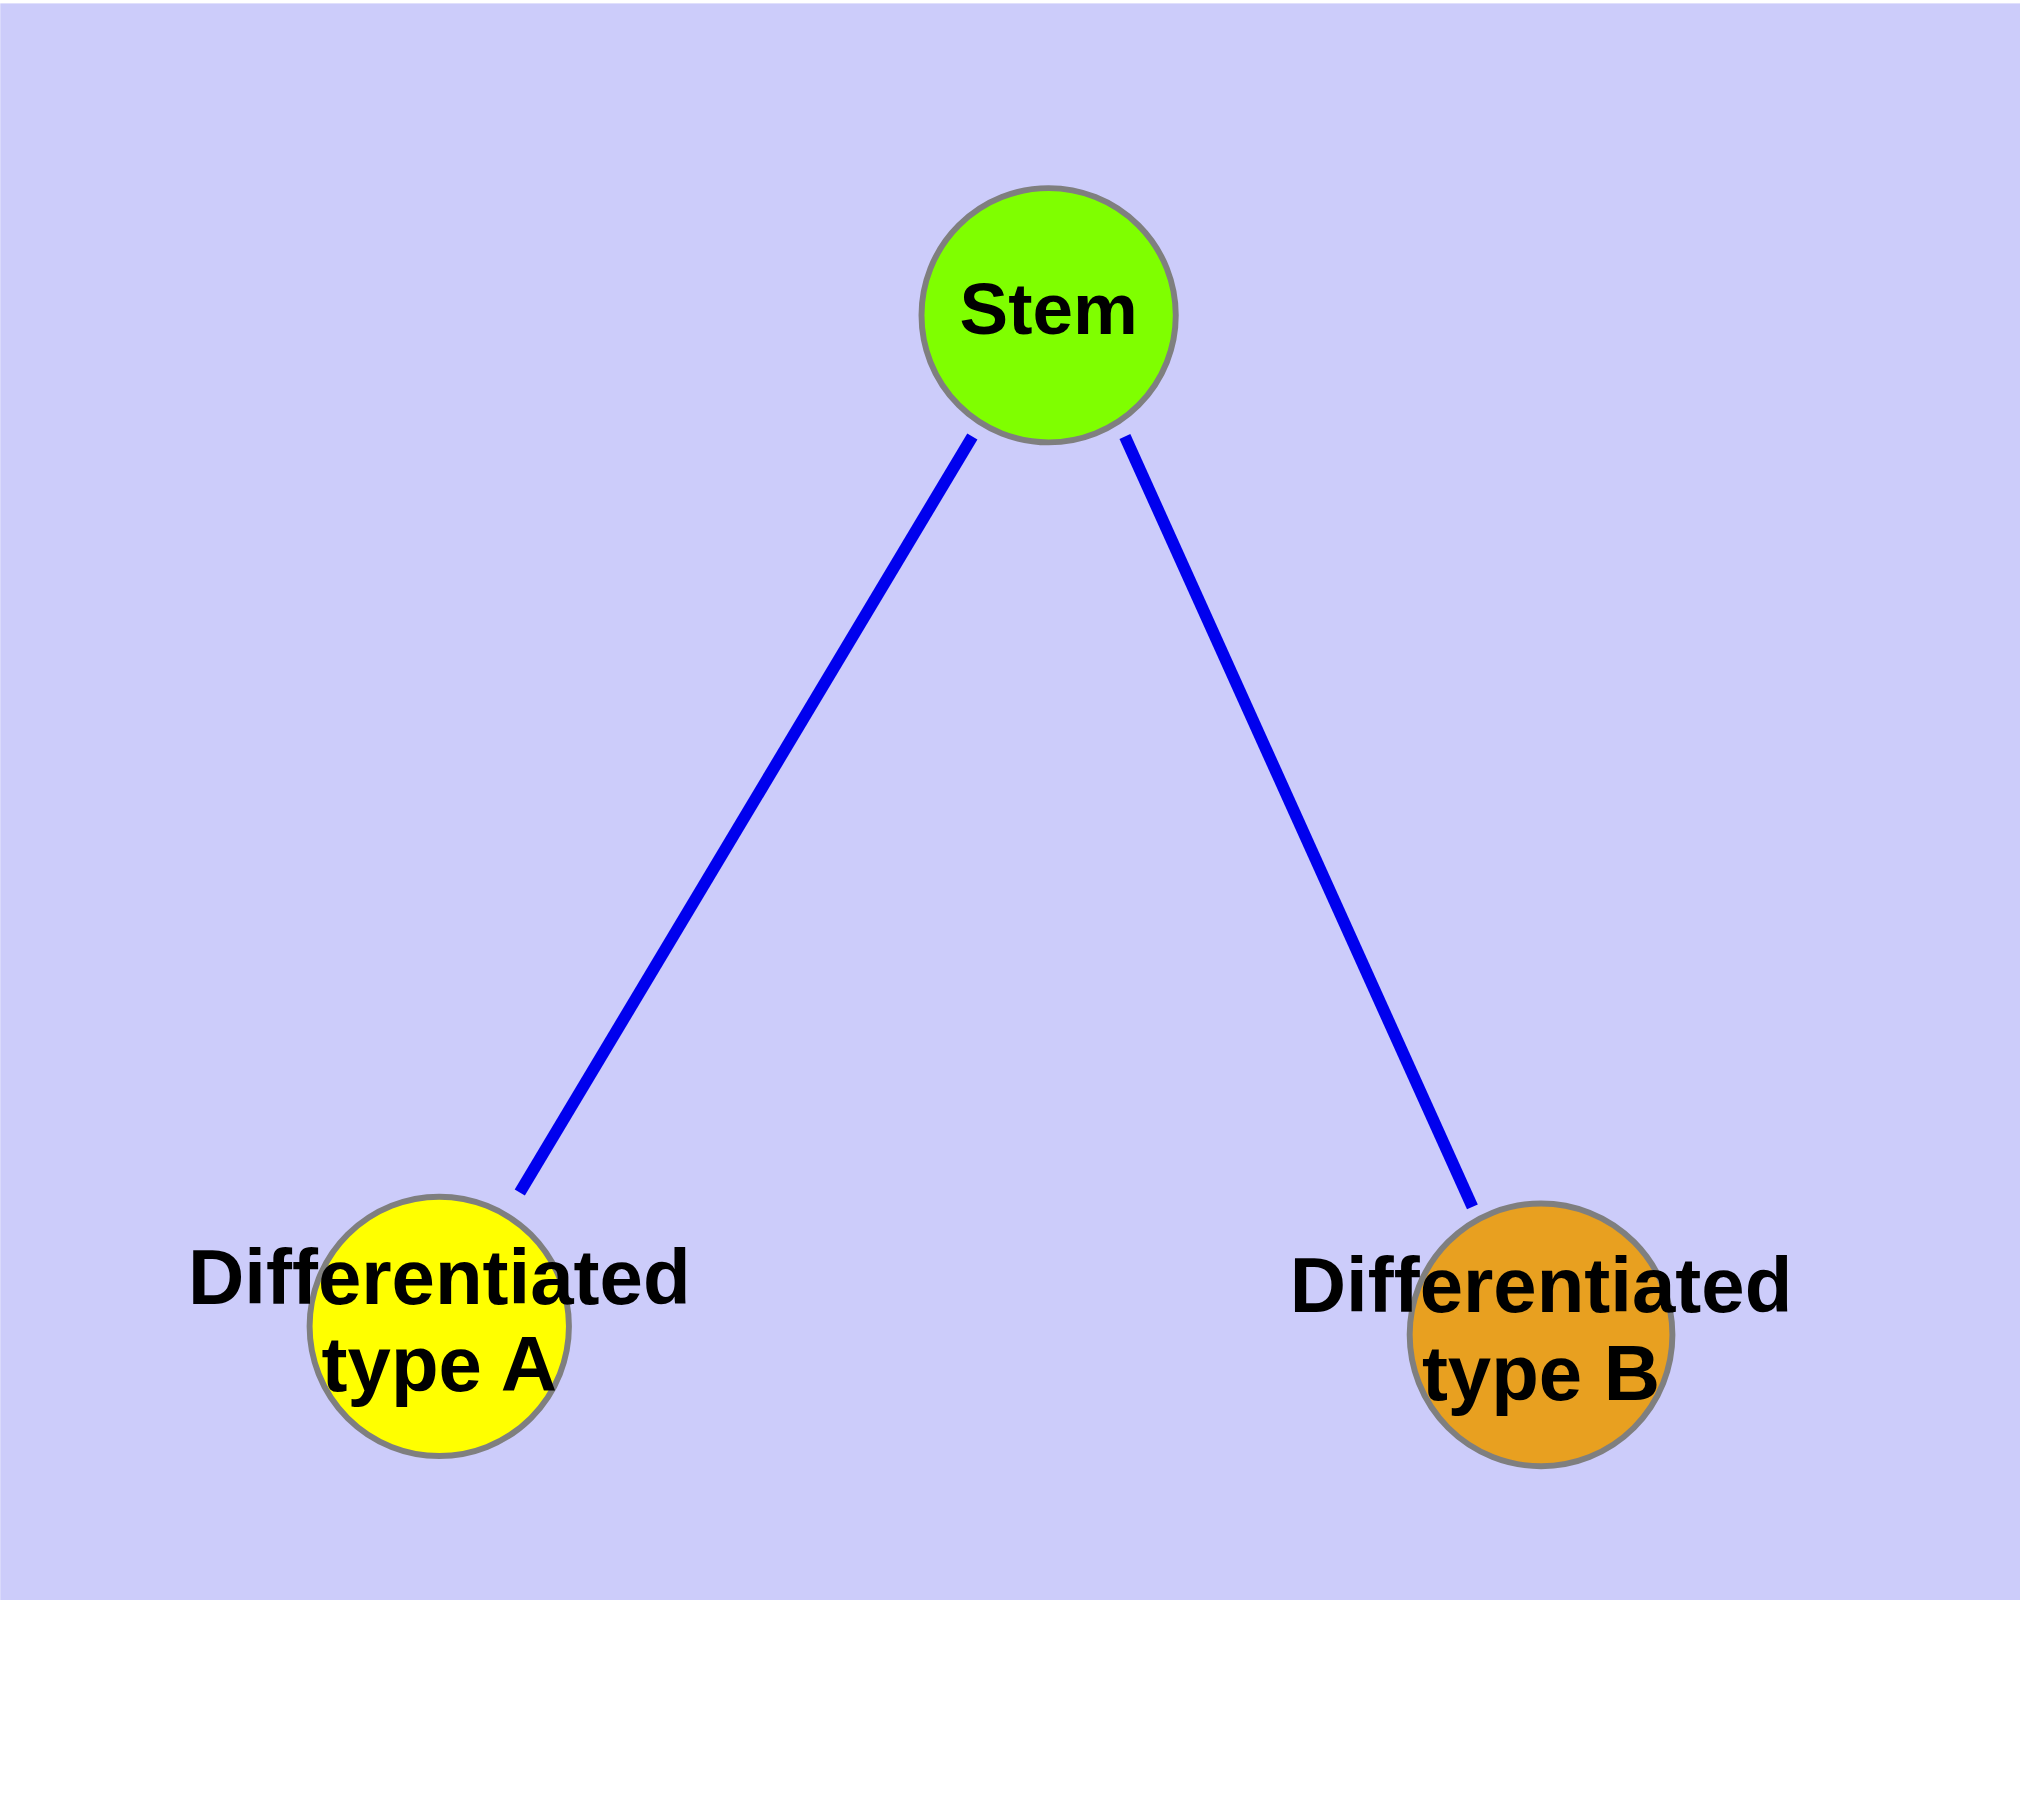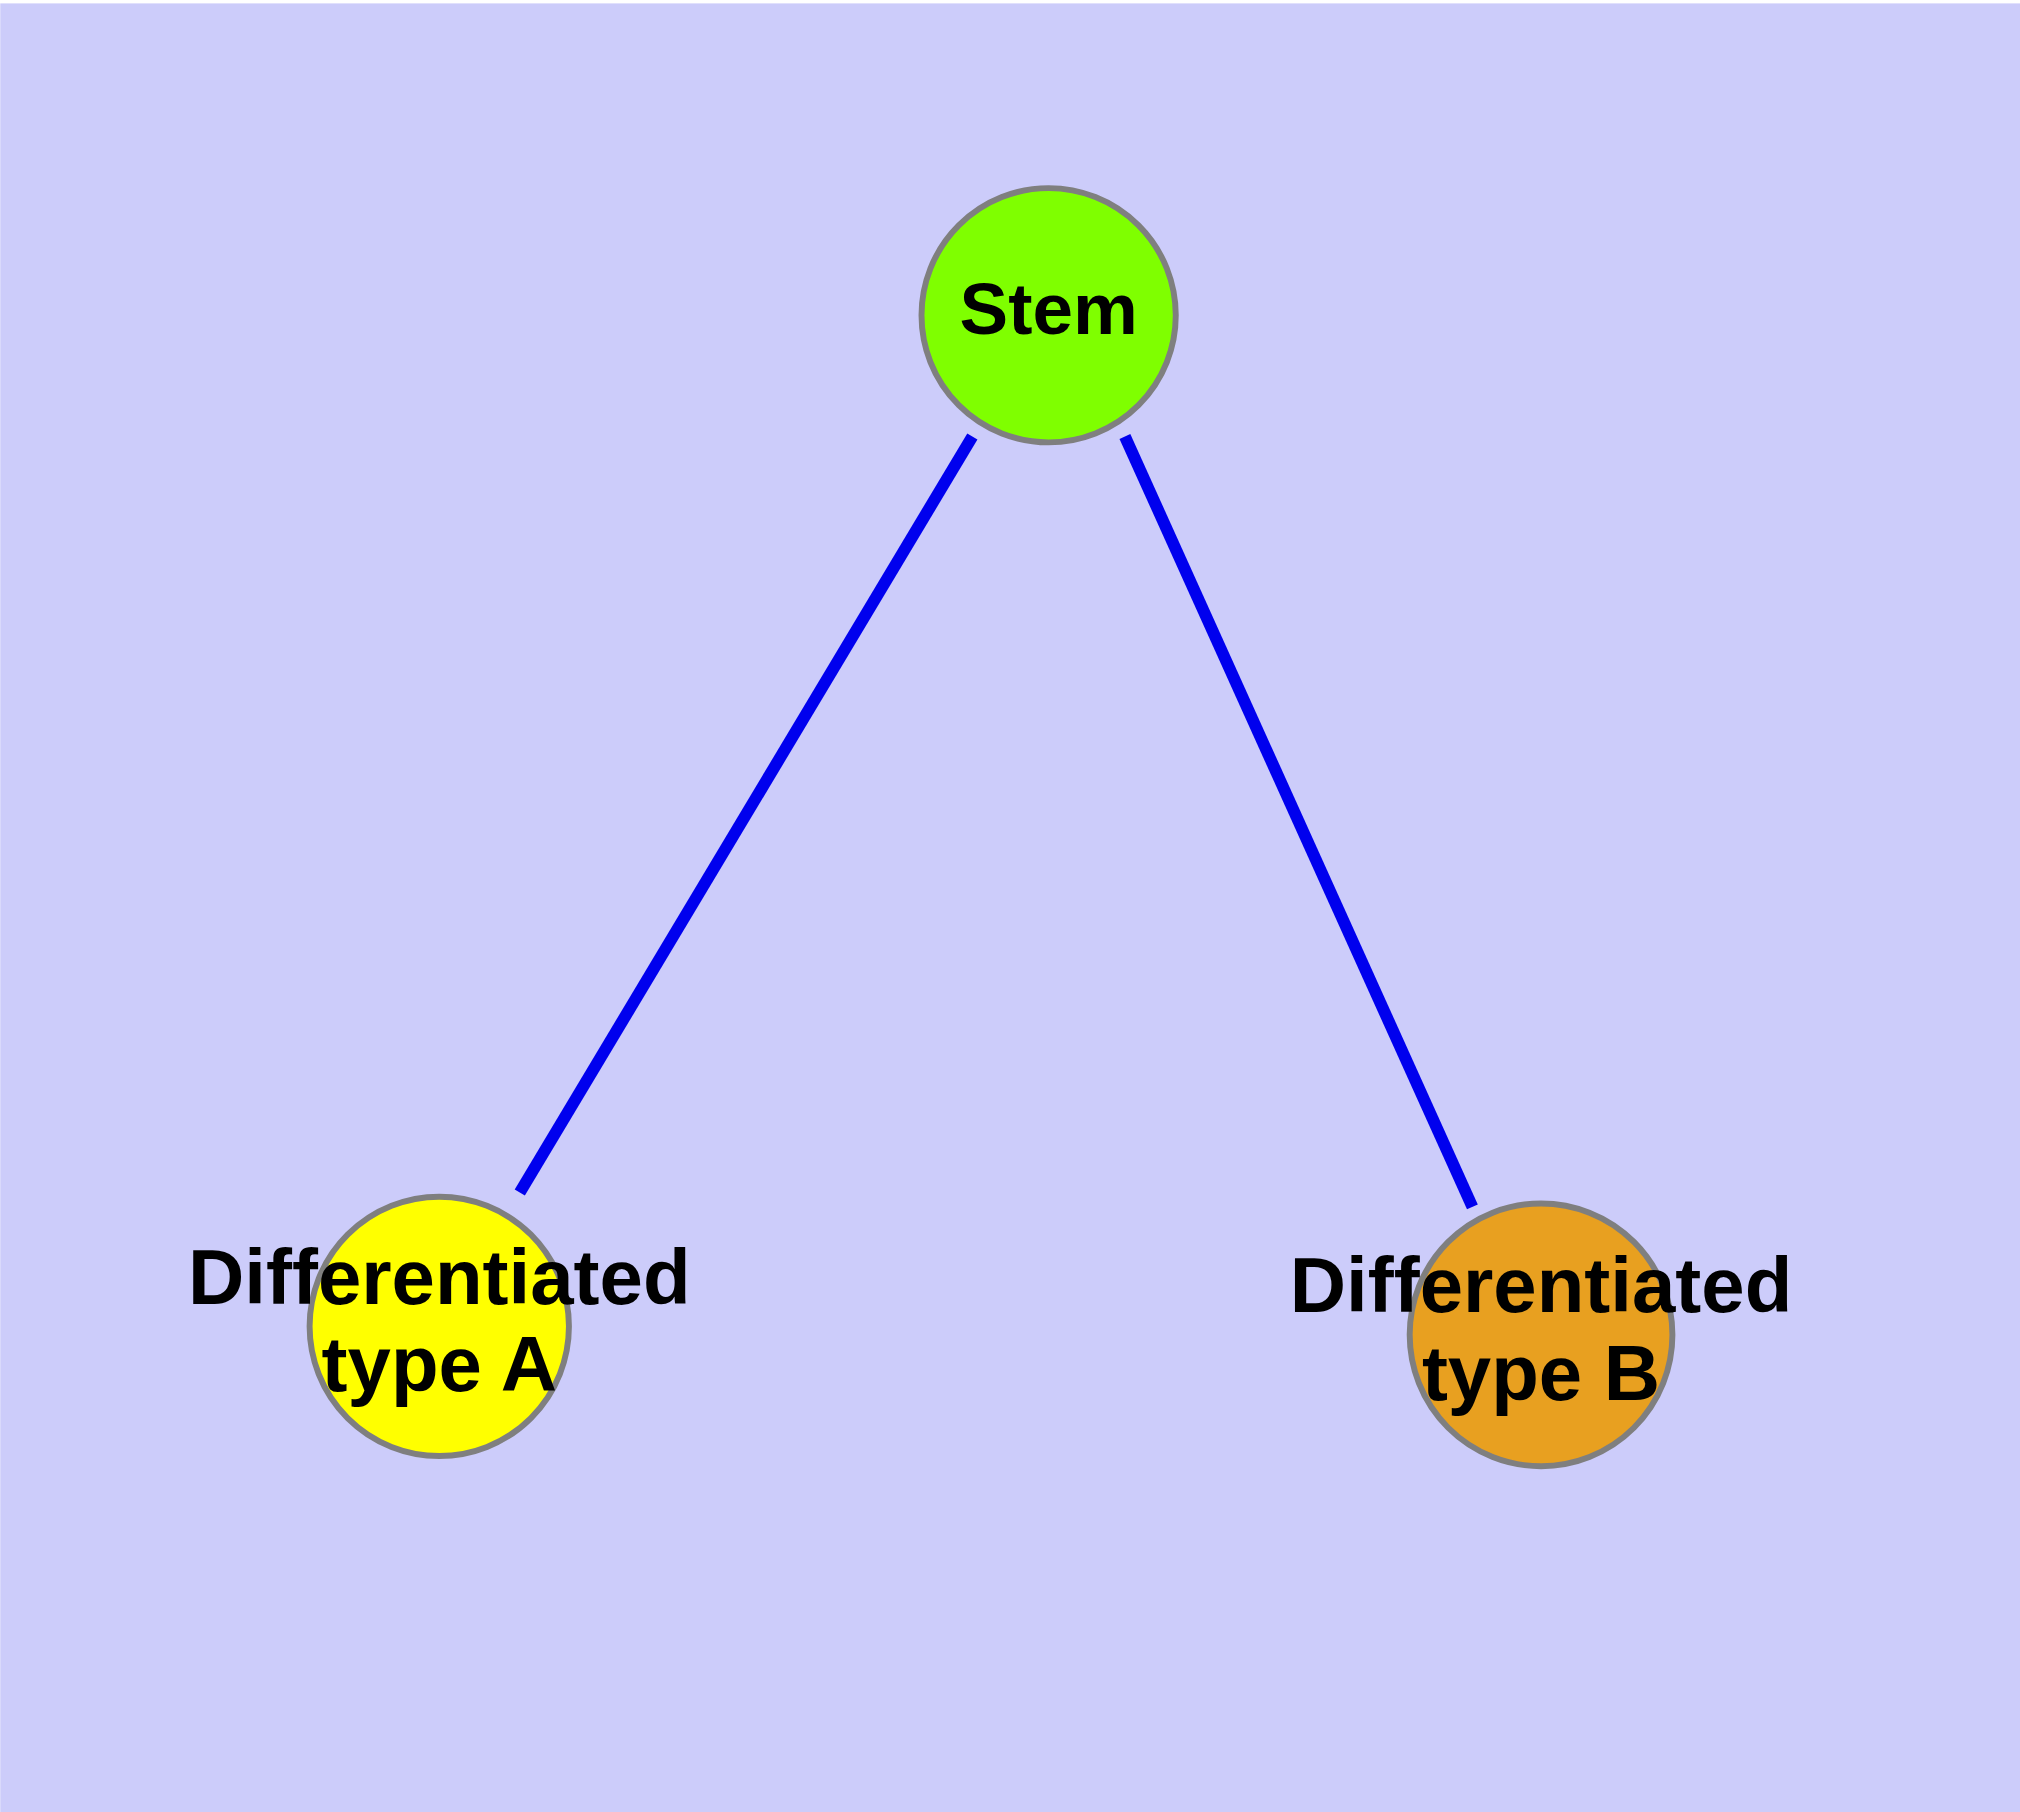--- a/index.html
+++ b/index.html
@@ -39,21 +39,21 @@
     text-anchor: middle;
     dominant-baseline: middle;
     paint-order: normal;
   }
   .label-stem { font-size: 86px; }
   .label-multi { font-size: 92px; }
 </style>
 </head>
 <body>
 
-<div id="stage" style="width: 2021px; height: 1812px; text-align: right;">
+<div id="stage" style="width: 2021px; height: 1600px; text-align: right;">
   <svg id="graph-canvas" viewBox="0 0 2384 2138" xmlns="http://www.w3.org/2000/svg">
 
     <rect id="bg-rect" x="0" y="4" width="2384" height="2134" fill="#ccccfa"></rect>
 
     <g id="edges-group">
       <line class="edge-line" id="edge-0" x1="1147" y1="515" x2="613" y2="1407" stroke="#0000ee"></line>
       <line class="edge-line" id="edge-1" x1="1327" y1="515" x2="1737" y2="1424" stroke="#0000ee"></line>
     </g>
 
     <g id="nodes-group">

